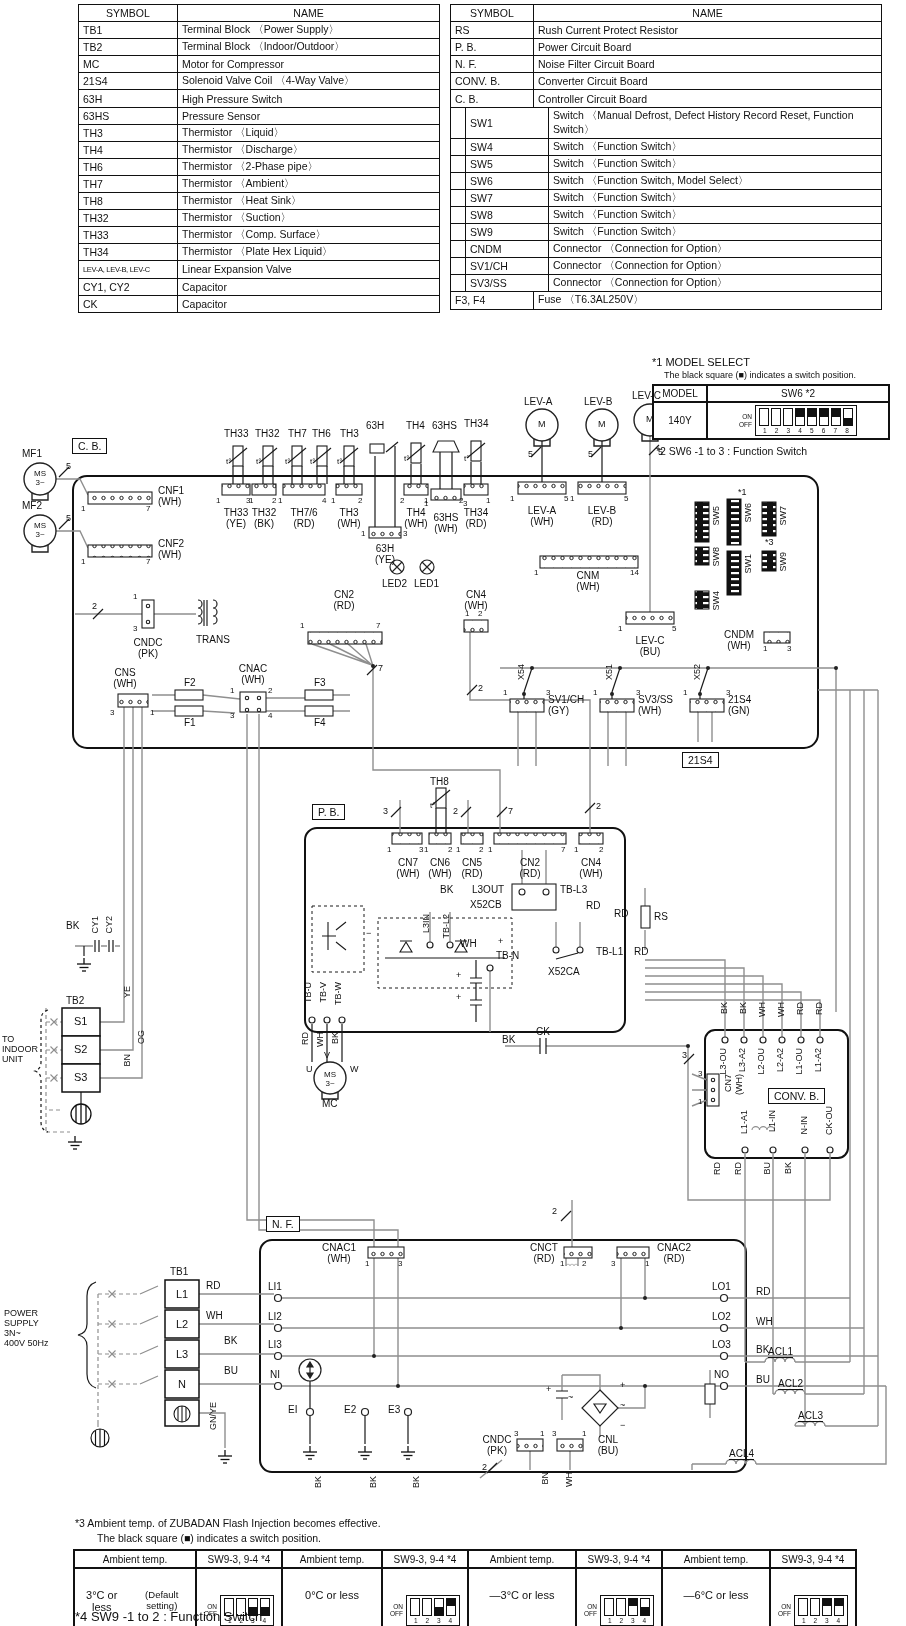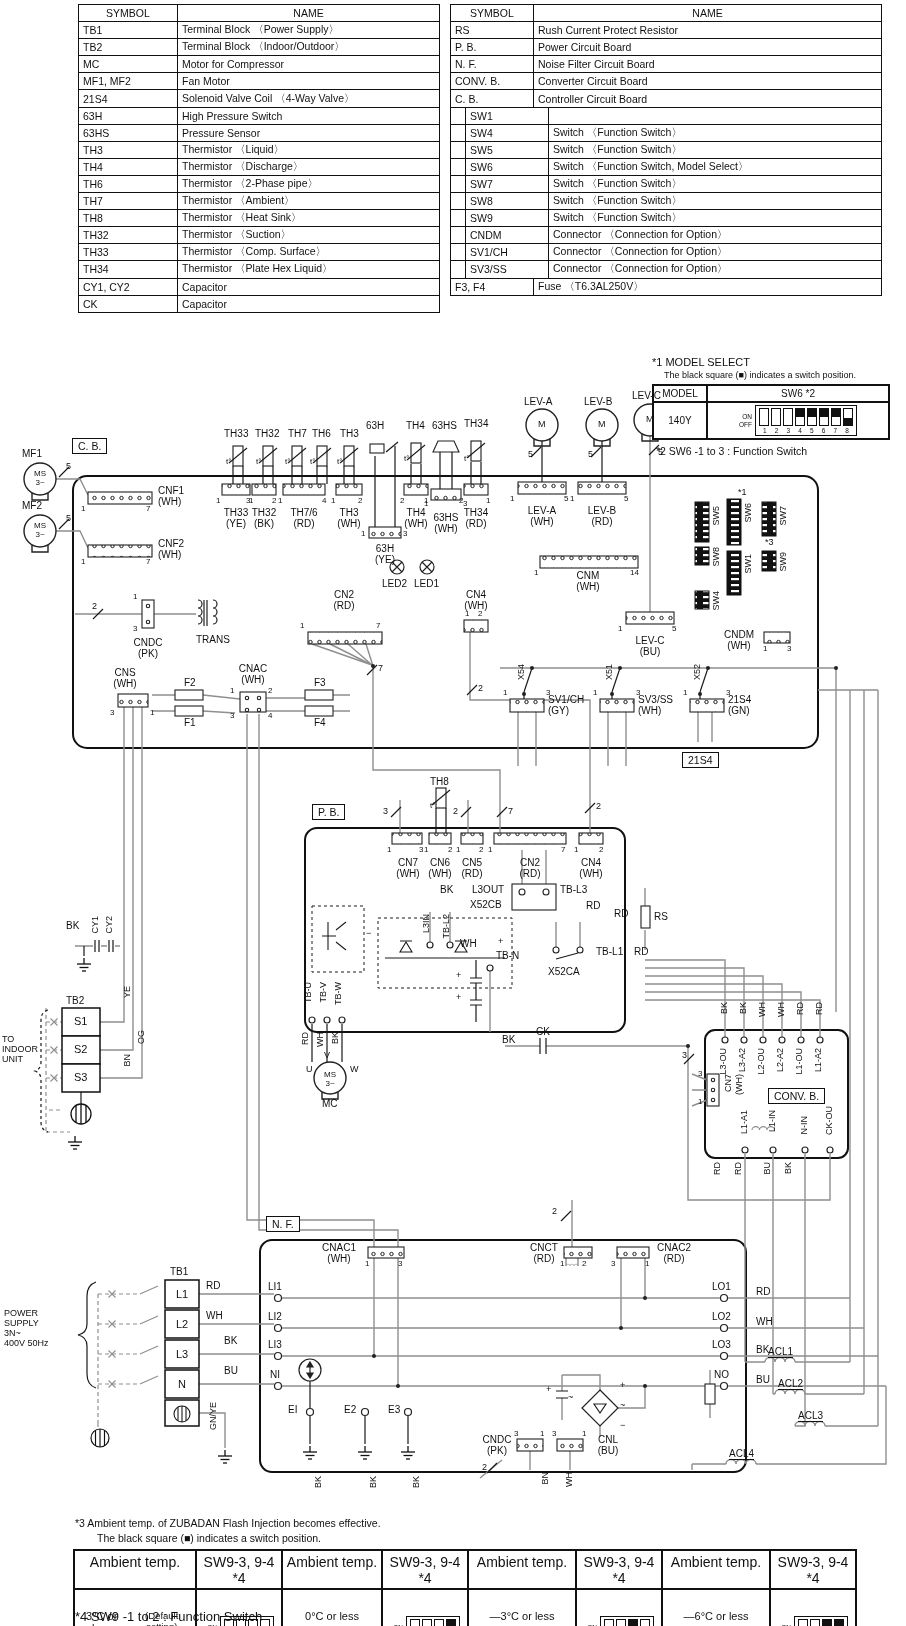--- a/index.html
+++ b/index.html
@@ -28,21 +28,21 @@
   .slots{display:flex;gap:2px}
   .slot{width:8px;height:16px;border:1px solid #111;position:relative;background:#fff}
   .slot[data-state="on"]::after{content:"";position:absolute;left:-0.5px;top:-0.5px;width:8px;height:8px;background:#111}
   .slot[data-state="off"]::after{content:"";position:absolute;left:-0.5px;bottom:-0.5px;width:8px;height:8px;background:#111}
   .dnums{display:flex;justify-content:space-around;font-size:6.5px;margin-top:1px}
   
   .mtab{position:absolute;left:652px;top:384px;display:grid;grid-template-columns:54px 182px;border:1.5px solid #111;background:#fff}
   .mc{border:0.6px solid #111;text-align:center;font-size:10px;display:flex;align-items:center;justify-content:center;padding:2px}
   
   .atab{position:absolute;left:73px;top:1549px;display:grid;grid-template-columns:122px 86px 100px 86px 108px 86px 108px 86px;border:1.6px solid #111;background:#fff}
-  .ath{border:0.6px solid #111;font-size:14px;text-align:center;padding:2.5px 0}
+  .ath{border:0.6px solid #111;font-size:10px;text-align:center;padding:2.5px 0}
   .atd{border:0.6px solid #111;text-align:center;padding:20px 0;font-size:11px;display:flex;flex-direction:row;justify-content:center;min-height:42px}
   .sub2{font-size:9.5px}
 </style>
 </head>
 <body>
 
 <div id="page">
 
 <svg width="906" height="1626" viewBox="0 0 906 1626">
   <defs>
@@ -394,24 +394,20 @@
       </div>
   <div class="lrow">
         <div class="sym">TB2</div>
         <div class="nm">Terminal Block 〈Indoor/Outdoor〉</div>
       </div>
   <div class="lrow">
         <div class="sym">MC</div>
         <div class="nm">Motor for Compressor</div>
       </div>
   <div class="lrow">
-        <div class="sym">MF1, MF2</div>
-        <div class="nm">Fan Motor</div>
-      </div>
-  <div class="lrow">
         <div class="sym">21S4</div>
         <div class="nm">Solenoid Valve Coil 〈4-Way Valve〉</div>
       </div>
   <div class="lrow">
         <div class="sym">63H</div>
         <div class="nm">High Pressure Switch</div>
       </div>
   <div class="lrow">
         <div class="sym">63HS</div>
         <div class="nm">Pressure Sensor</div>
@@ -440,20 +436,24 @@
         <div class="sym">TH32</div>
         <div class="nm">Thermistor 〈Suction〉</div>
       </div>
   <div class="lrow">
         <div class="sym">TH33</div>
         <div class="nm">Thermistor 〈Comp. Surface〉</div>
       </div>
   <div class="lrow">
         <div class="sym">TH34</div>
         <div class="nm">Thermistor 〈Plate Hex Liquid〉</div>
+      </div>
+  <div class="lrow">
+        <div class="sym sm">LEV-A, LEV-B, LEV-C</div>
+        <div class="nm">Linear Expansion Valve</div>
       </div>
   <div class="lrow">
         <div class="sym">CY1, CY2</div>
         <div class="nm">Capacitor</div>
       </div>
   <div class="lrow">
         <div class="sym">CK</div>
         <div class="nm">Capacitor</div>
       </div>
 </div>
@@ -478,20 +478,21 @@
   <div class="lrow">
         <div class="sym">CONV. B.</div>
         <div class="nm">Converter Circuit Board</div>
       </div>
   <div class="lrow">
         <div class="sym">C. B.</div>
         <div class="nm">Controller Circuit Board</div>
       </div>
   <div class="lrow sub">
         <div class="sym">SW1</div>
+        <div class="nm">Switch 〈Manual Defrost, Defect History Record Reset, Function Switch〉</div>
       </div>
   <div class="lrow sub">
         <div class="sym">SW4</div>
         <div class="nm">Switch 〈Function Switch〉</div>
       </div>
   <div class="lrow sub">
         <div class="sym">SW5</div>
         <div class="nm">Switch 〈Function Switch〉</div>
       </div>
   <div class="lrow sub">

